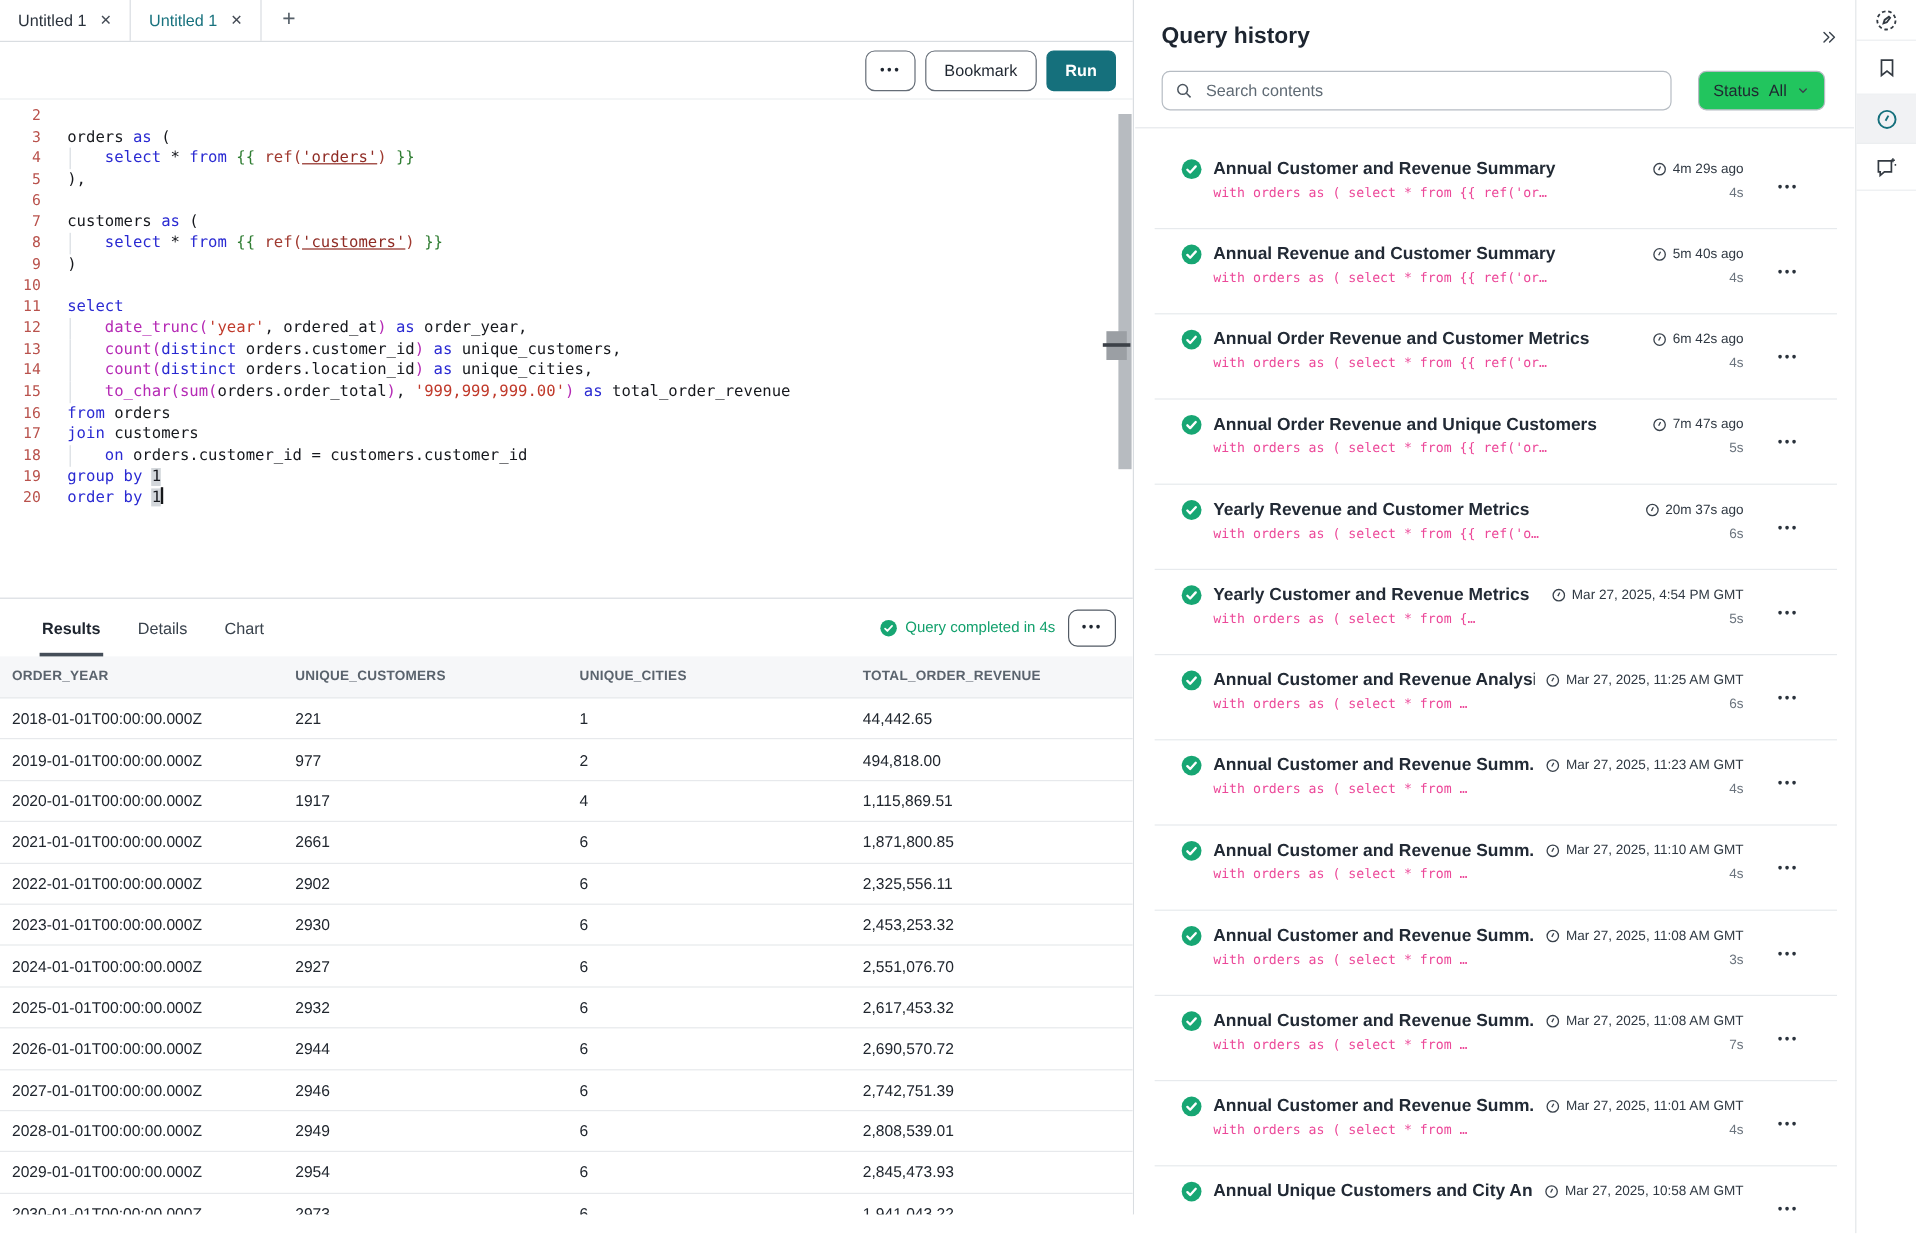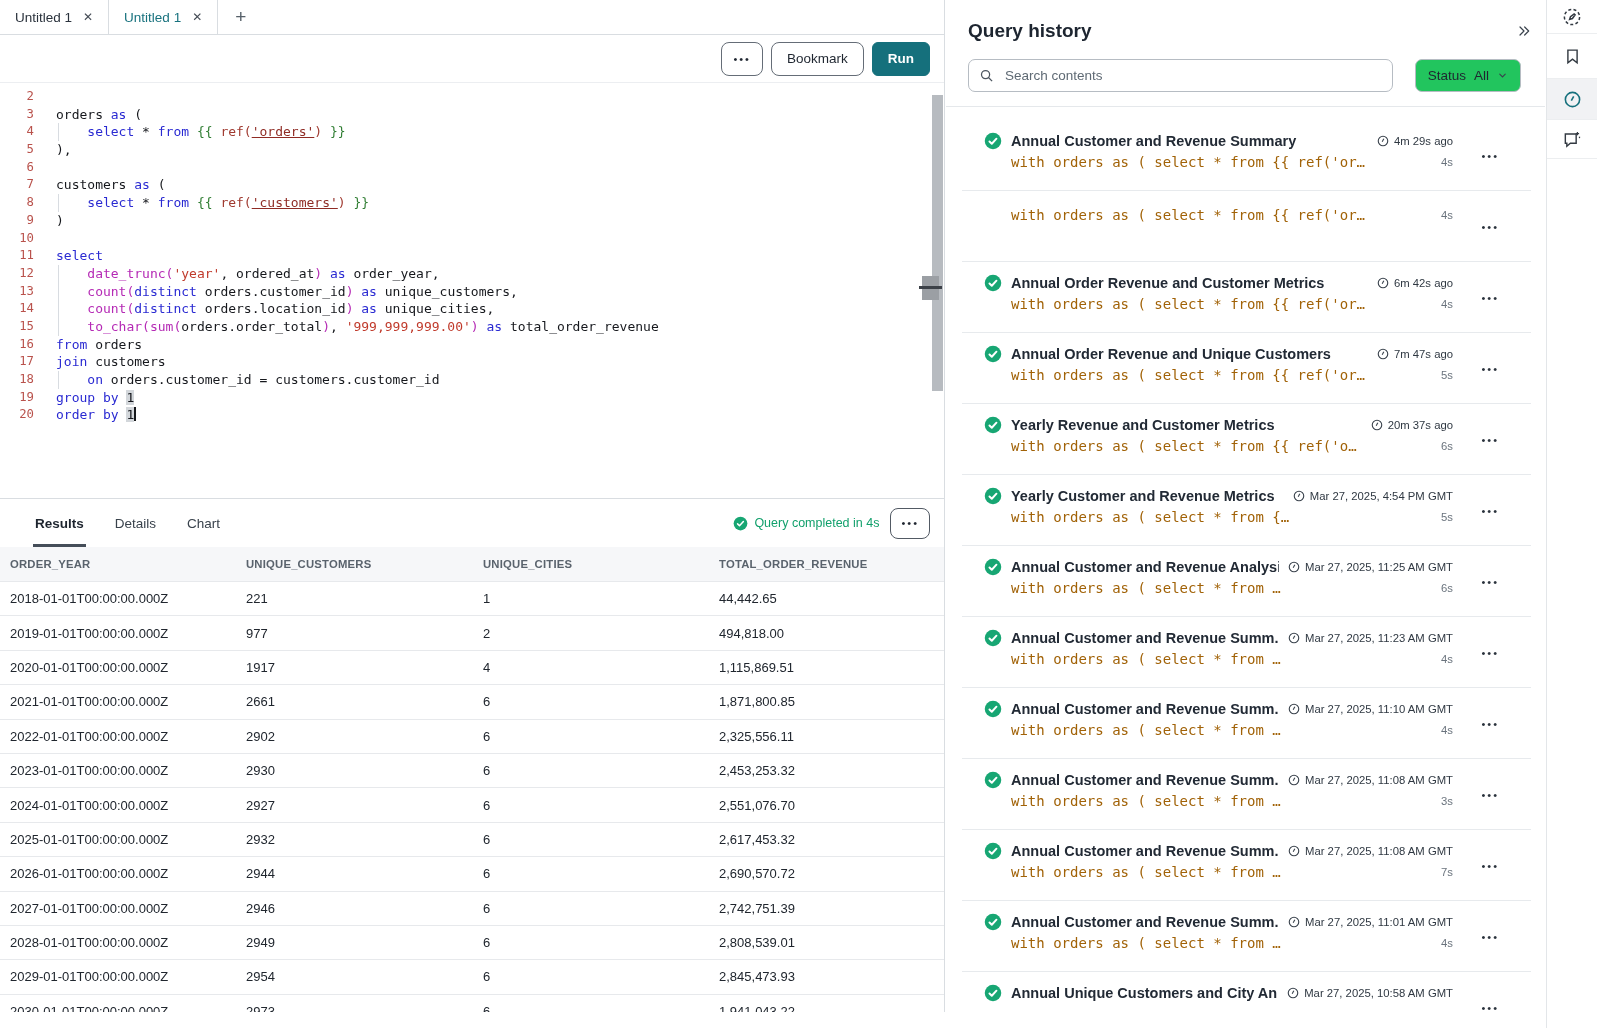--- a/index.html
+++ b/index.html
@@ -62,21 +62,21 @@
   .search input::placeholder{color:#5f6a74;}
   .statusbtn{height:33px;border:1px solid #b6bcc3;border-radius:7px;background:#22c55e;display:flex;align-items:center;gap:8px;
              padding:0 12px;font-size:13.5px;color:#1f2630;font-family:"Liberation Sans",sans-serif;cursor:pointer;}
   #qh-list{position:absolute;left:16px;right:14px;top:120px;bottom:0;overflow:hidden;}
   .qh-item{position:relative;height:71px;box-sizing:border-box;border-bottom:1px solid #e7eaed;padding:12px 78px 0 22px;cursor:pointer;}
   .qh-row1{display:flex;align-items:center;gap:9px;}
   .qh-check{flex:none;display:flex;}
   .qh-title{font-size:14.5px;font-weight:700;color:#222a35;white-space:nowrap;overflow:hidden;flex:1;}
   .qh-time{display:flex;align-items:center;gap:5px;font-size:11.3px;color:#2f3842;white-space:nowrap;}
   .qh-row2{display:flex;margin-left:27px;margin-top:4px;align-items:center;}
-  .qh-preview{font-family:"DejaVu Sans Mono",monospace;font-size:14px;color:#a16207;white-space:nowrap;overflow:hidden;flex:1;}
+  .qh-preview{font-family:"DejaVu Sans Mono",monospace;font-size:11px;color:#ec4899;white-space:nowrap;overflow:hidden;flex:1;}
   .qh-dur{font-size:11.3px;color:#6a737d;margin-left:12px;white-space:nowrap;}
   .qh-dots{position:absolute;right:32px;top:30px;letter-spacing:2px;font-size:11px;color:#2a323c;cursor:pointer;}
 
   
   .siderail{position:absolute;left:1546px;top:0;width:51px;height:1028px;border-left:1px solid #e3e6e9;background:#fff;box-sizing:border-box;}
   .rail-cell{display:flex;align-items:center;justify-content:center;border-bottom:1px solid #eceef0;cursor:pointer;}
   .rail-cell.c1{height:33px;}
   .rail-cell.c2{height:44px;}
   .rail-cell.c3{height:40px;background:#f1f2f4;}
   .rail-cell.c4{height:38px;}
@@ -285,20 +285,38 @@
               <span>4m 29s ago</span>
             </div>
           </div>
           <div class="qh-row2">
             <div class="qh-preview">with orders as ( select * from {{ ref('or…</div>
             <div class="qh-dur">4s</div>
           </div>
           <div class="qh-dots">•••</div>
         </div>
         <div class="qh-item">
+          <div class="qh-row1">
+            <span class="qh-check">
+              <svg width="18" height="18" viewBox="0 0 24 24">
+                <circle cx="12" cy="12" r="11" fill="#17a673"></circle>
+                <path d="M7.3 12.6l3.1 3.1 6.2-6.8" stroke="#fff" stroke-width="2.6" fill="none" stroke-linecap="round" stroke-linejoin="round"></path>
+              </svg>
+            </span>
+            <div class="qh-title">Annual Revenue and Customer Summary</div>
+            <div class="qh-time">
+              <span style="display: flex;">
+                <svg width="12" height="12" viewBox="0 0 24 24" fill="none" stroke="#39424c" stroke-width="2.2">
+                  <circle cx="12" cy="12" r="9.5"></circle>
+                  <path d="M13.6 7.5l-3.2 6"></path>
+                </svg>
+              </span>
+              <span>5m 40s ago</span>
+            </div>
+          </div>
           <div class="qh-row2">
             <div class="qh-preview">with orders as ( select * from {{ ref('or…</div>
             <div class="qh-dur">4s</div>
           </div>
           <div class="qh-dots">•••</div>
         </div>
         <div class="qh-item">
           <div class="qh-row1">
             <span class="qh-check">
               <svg width="18" height="18" viewBox="0 0 24 24">

